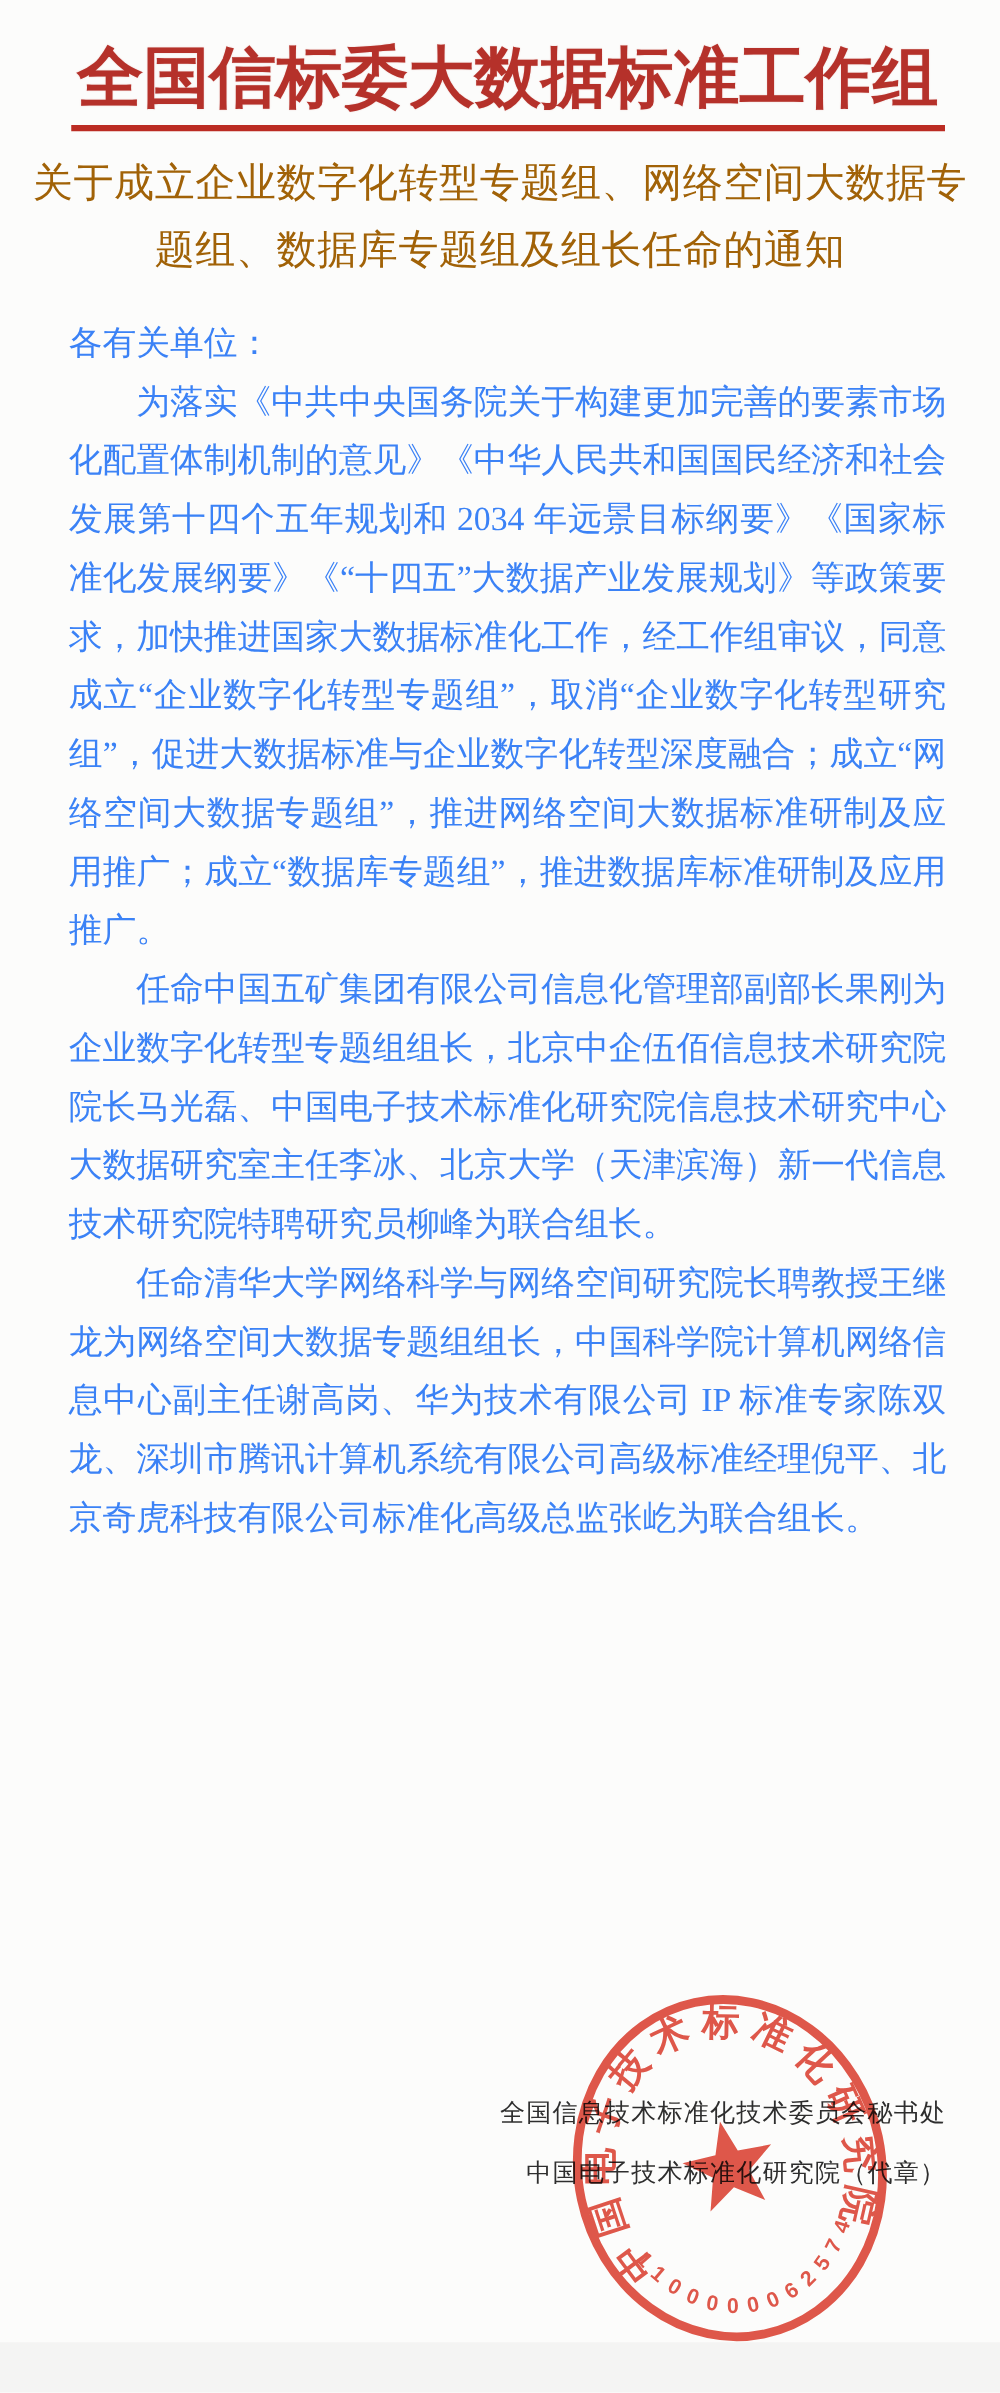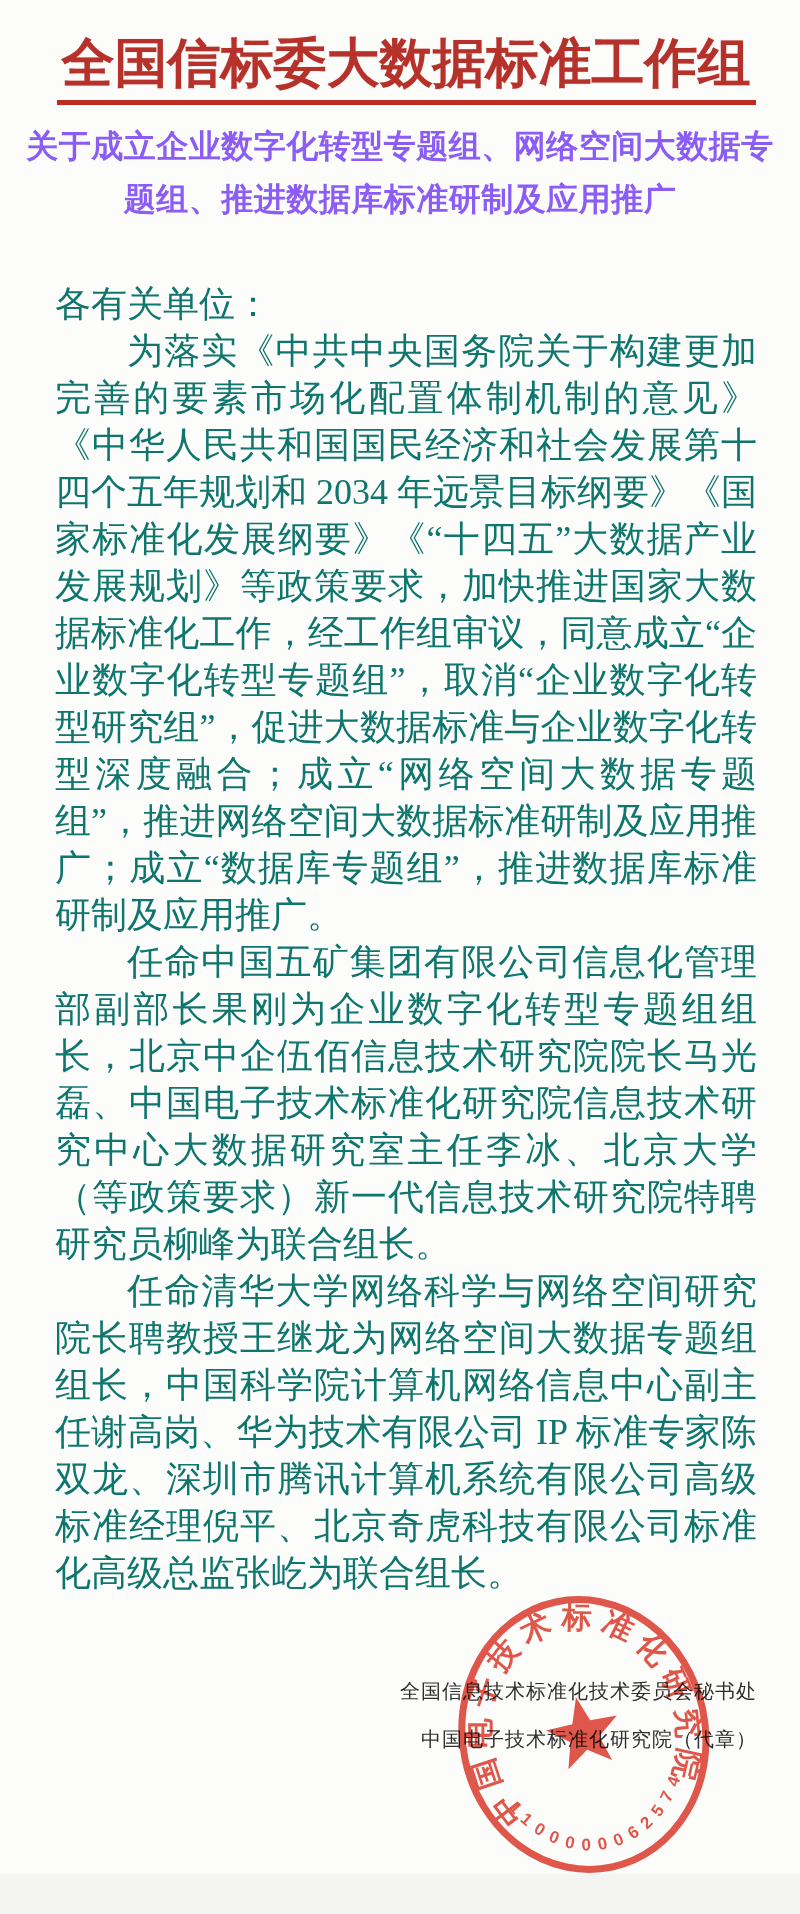--- a/index.html
+++ b/index.html
@@ -35,32 +35,32 @@
     padding: 0 5px 8px 5px;
     text-shadow: 0 0 1px rgba(181,49,42,.35);
     white-space: nowrap;
   }
   
   .notice-title {
     margin: 15px -43px 0 -55px; 
     text-align: center;
     font-size: 32px;
     line-height: 53px;
-    font-weight: 700;
-    color: #8b5cf6;
+    font-weight: 400;
+    color: #a16207;
     letter-spacing: 0.5px;
   }
   
   .body-text {
-    margin-top: 55px;
-    font-size: 36px;
+    margin-top: 25px;
+    font-size: 27px;
     line-height: 47px;
     text-align: justify;
     text-justify: inter-ideograph;
-    color: #0f766e;
+    color: #3b82f6;
   }
   .body-text p { margin: 0; }
   .body-text p.para { text-indent: 2em; }
   
   .signature {
     position: absolute;
     top: 1668px;
     right: 43px;
     left: 55px;
     text-align: right;
@@ -102,27 +102,27 @@
 <body>
 
 <div class="page">
 
   <div class="masthead">
     <div class="org-title">全国信标委大数据标准工作组</div>
   </div>
 
   <div class="notice-title">
     <div>关于成立企业数字化转型专题组、网络空间大数据专</div>
-    <div>题组、推进数据库标准研制及应用推广</div>
+    <div>题组、数据库专题组及组长任命的通知</div>
   </div>
 
   <div class="body-text">
     <p class="salutation">各有关单位：</p>
     <p class="para">为落实《中共中央国务院关于构建更加完善的要素市场化配置体制机制的意见》《中华人民共和国国民经济和社会发展第十四个五年规划和 2034 年远景目标纲要》《国家标准化发展纲要》《“十四五”大数据产业发展规划》等政策要求，加快推进国家大数据标准化工作，经工作组审议，同意成立“企业数字化转型专题组”，取消“企业数字化转型研究组”，促进大数据标准与企业数字化转型深度融合；成立“网络空间大数据专题组”，推进网络空间大数据标准研制及应用推广；成立“数据库专题组”，推进数据库标准研制及应用推广。</p>
-    <p class="para">任命中国五矿集团有限公司信息化管理部副部长果刚为企业数字化转型专题组组长，北京中企伍佰信息技术研究院院长马光磊、中国电子技术标准化研究院信息技术研究中心大数据研究室主任李冰、北京大学（等政策要求）新一代信息技术研究院特聘研究员柳峰为联合组长。</p>
+    <p class="para">任命中国五矿集团有限公司信息化管理部副部长果刚为企业数字化转型专题组组长，北京中企伍佰信息技术研究院院长马光磊、中国电子技术标准化研究院信息技术研究中心大数据研究室主任李冰、北京大学（天津滨海）新一代信息技术研究院特聘研究员柳峰为联合组长。</p>
     <p class="para">任命清华大学网络科学与网络空间研究院长聘教授王继龙为网络空间大数据专题组组长，中国科学院计算机网络信息中心副主任谢高岗、华为技术有限公司 IP 标准专家陈双龙、深圳市腾讯计算机系统有限公司高级标准经理倪平、北京奇虎科技有限公司标准化高级总监张屹为联合组长。</p>
   </div>
 
   <div class="signature">
     <div>全国信息技术标准化技术委员会秘书处</div>
     <div>中国电子技术标准化研究院（代章）</div>
   </div>
 
   <svg class="seal" viewBox="0 0 260 285" xmlns="http://www.w3.org/2000/svg">
     <ellipse class="ring" cx="130" cy="142" rx="121" ry="135"></ellipse>

